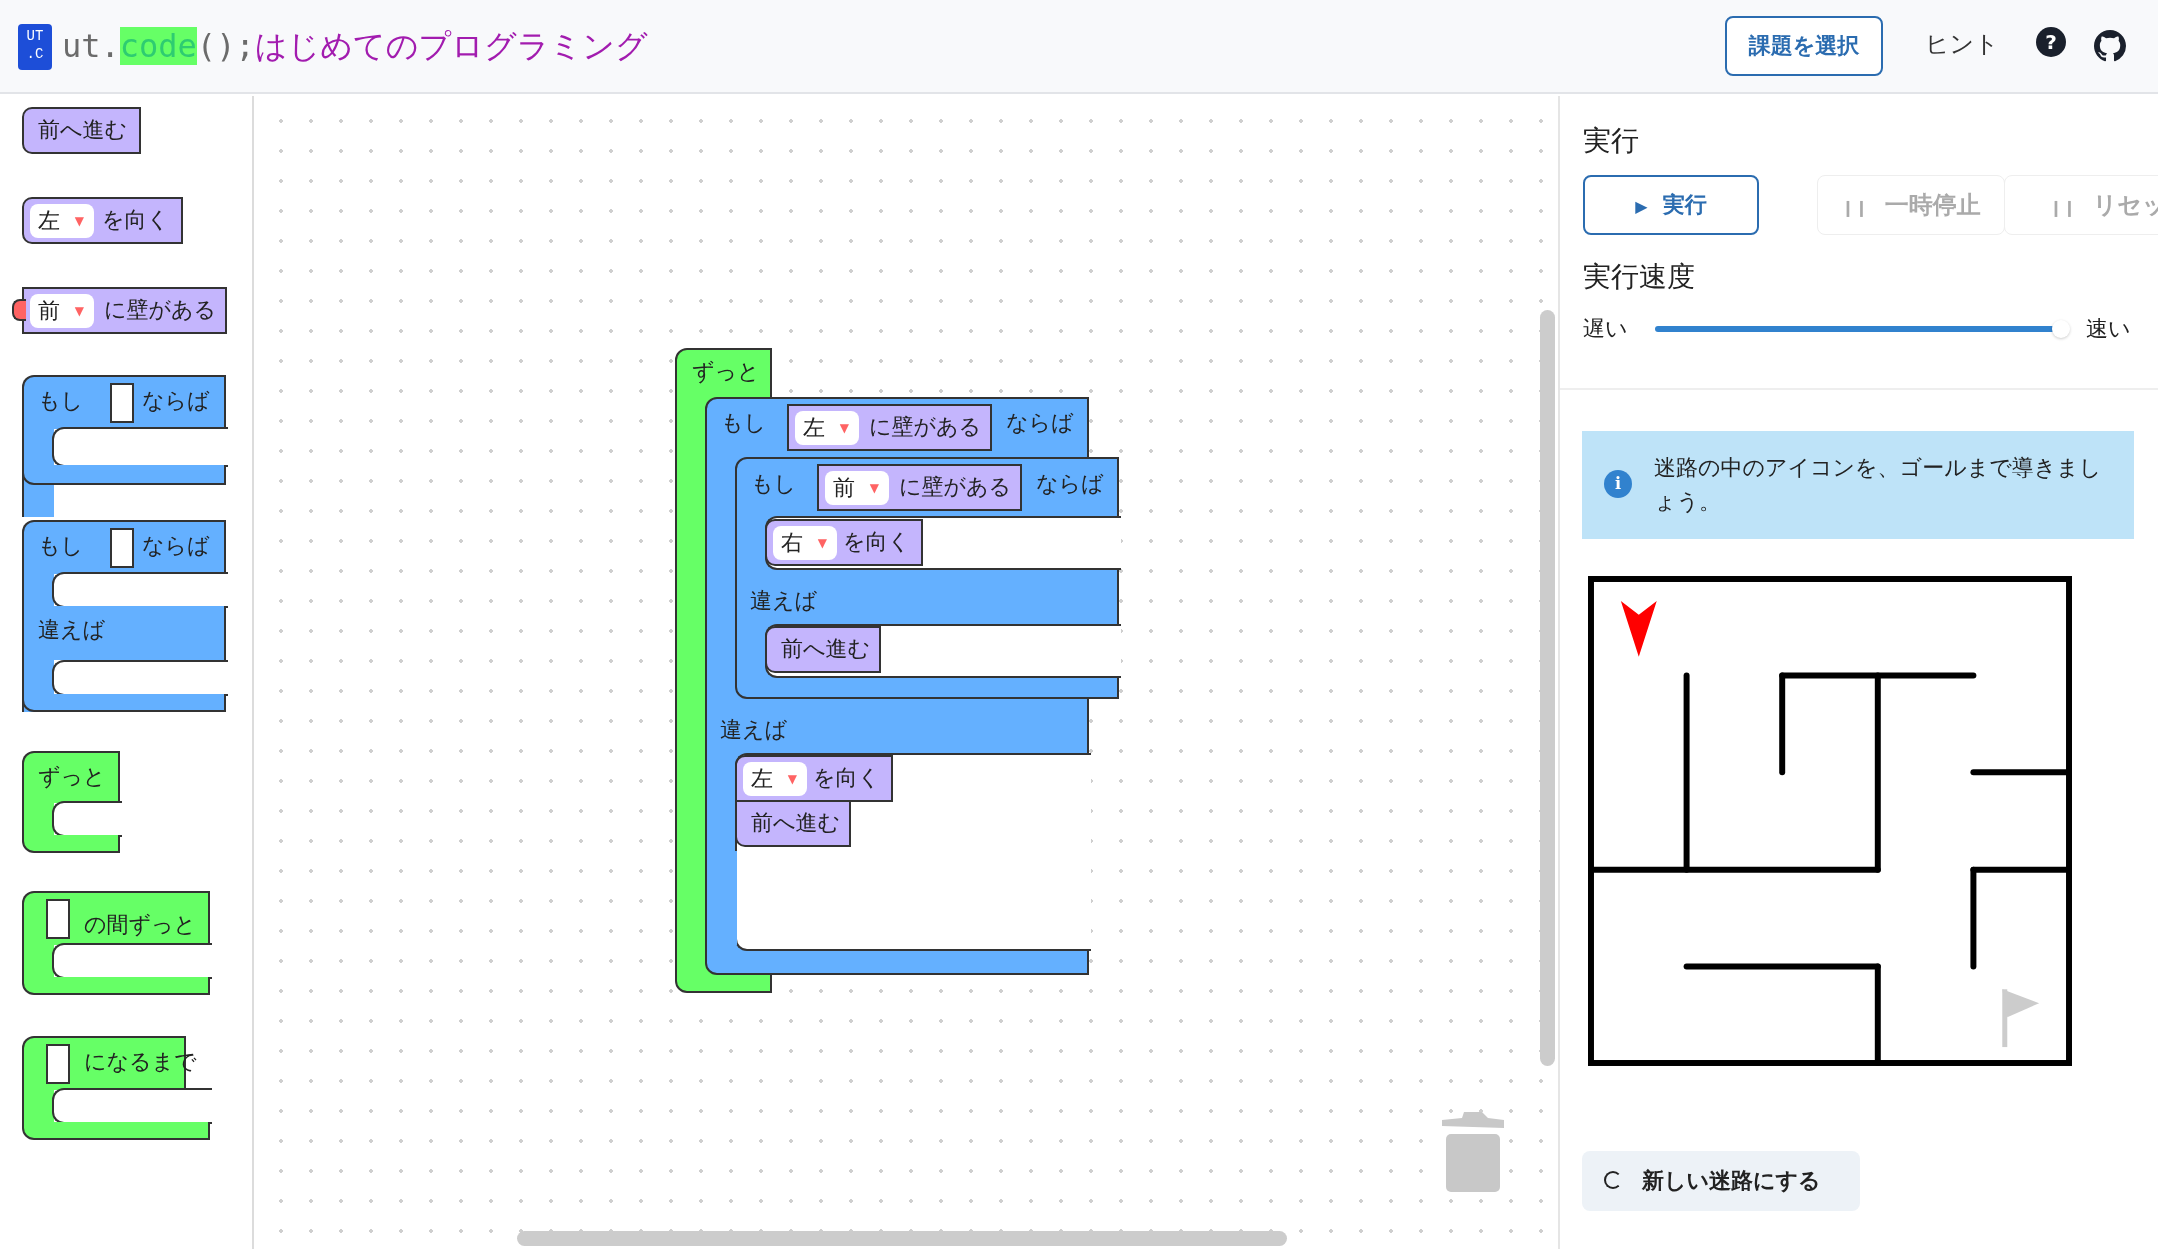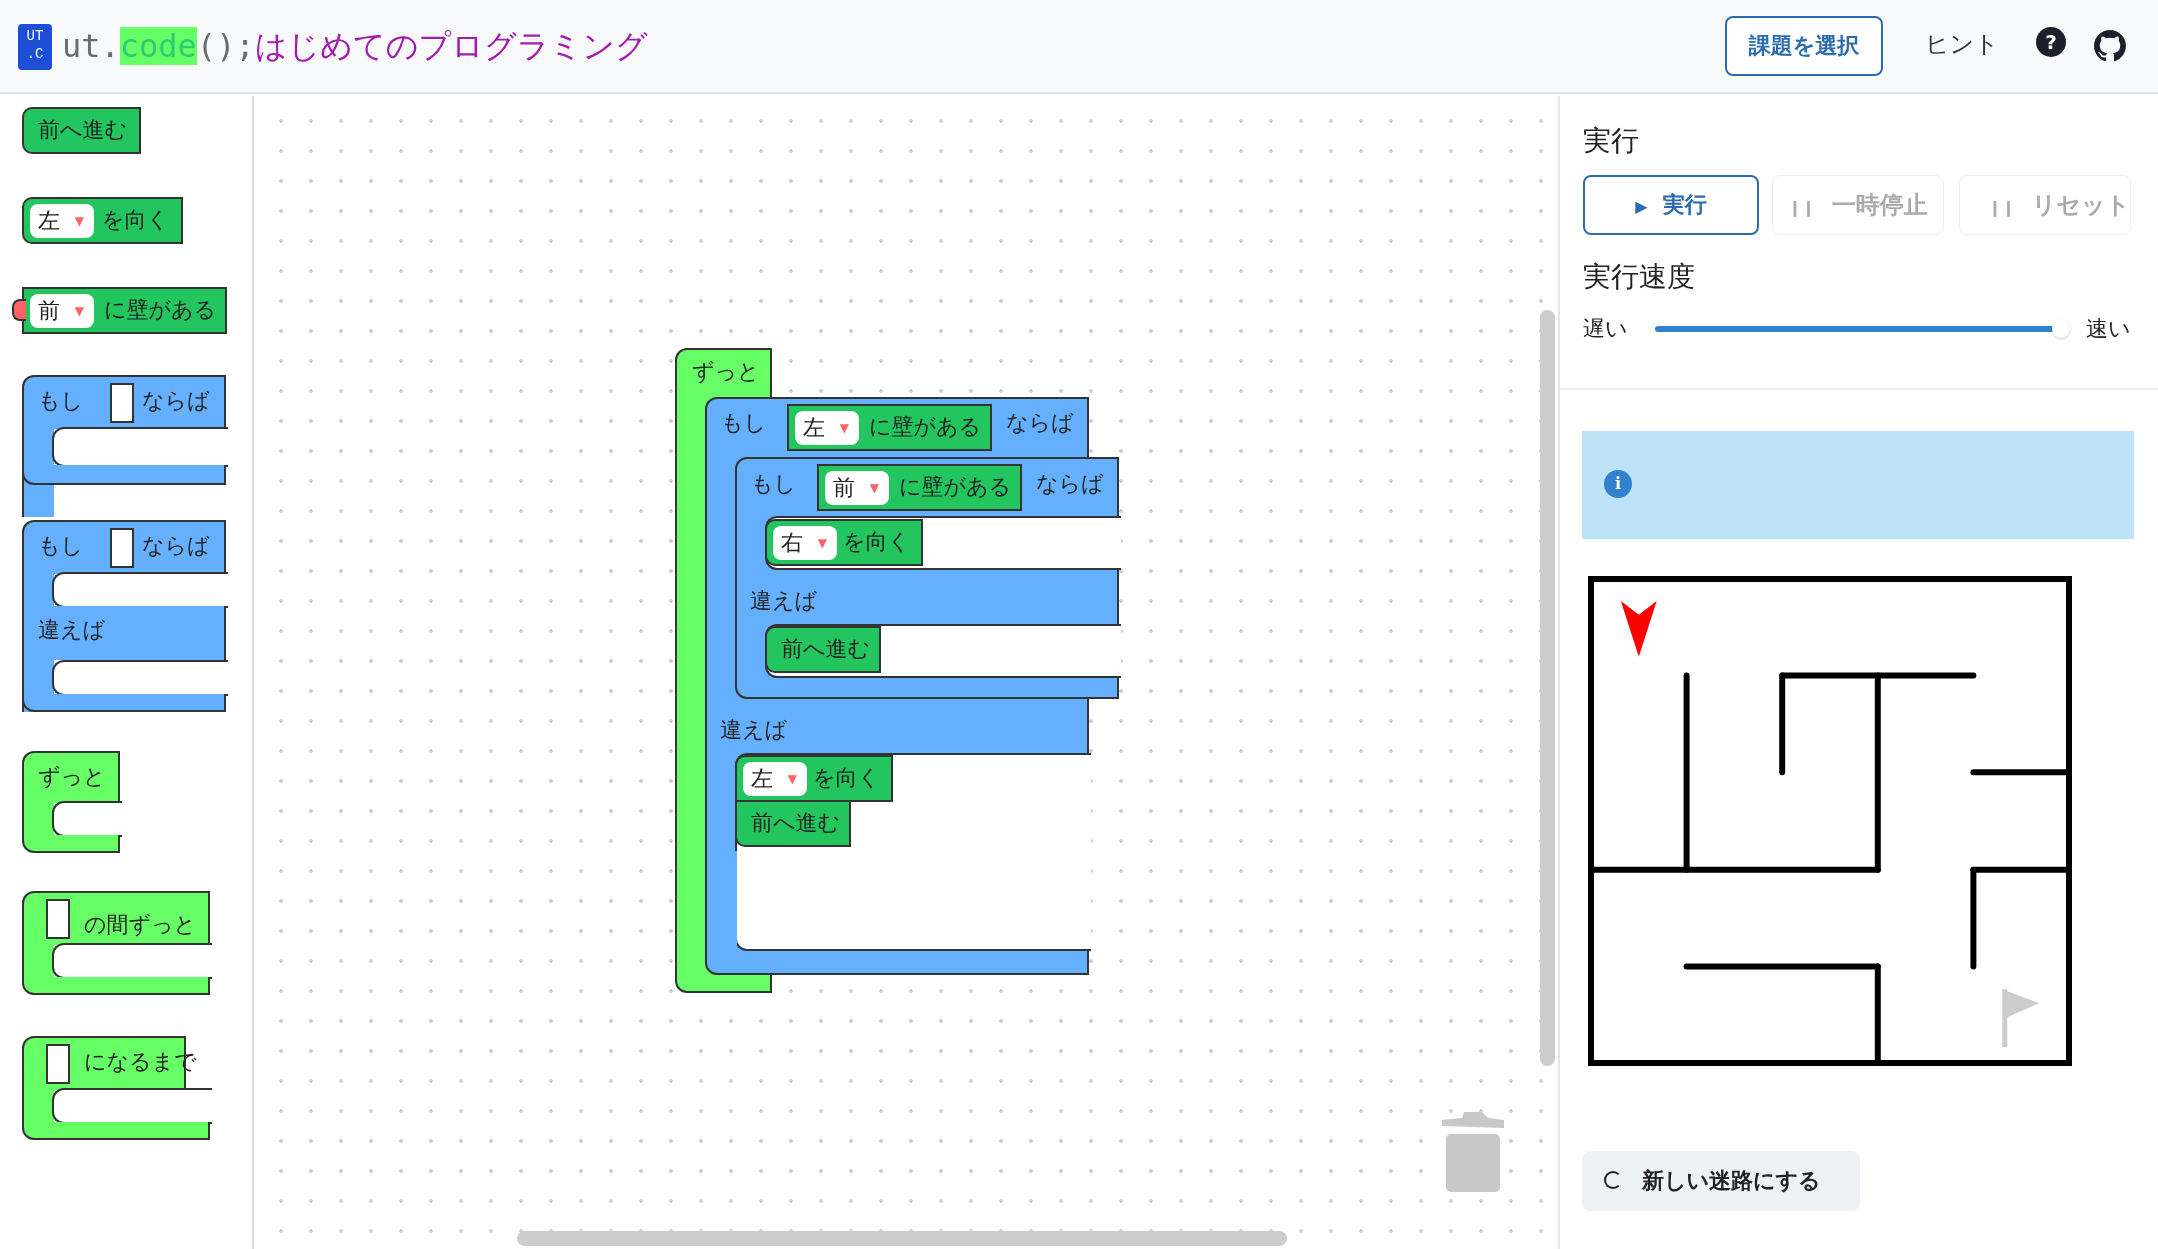--- a/index.html
+++ b/index.html
@@ -20,35 +20,35 @@
   .help-icon { position: absolute; left: 2036px; top: 27px; width: 30px; height: 30px; border-radius: 50%; background: #1a202c;
     color: #fff; font-weight: bold; font-size: 20px; line-height: 30px; text-align: center; }
   .gh-icon { position: absolute; left: 2094px; top: 30px; width: 32px; height: 32px; }
 
   .toolbox { position: absolute; left: 0; top: 96px; width: 254px; height: 1153px; background: #fff; border-right: 2px solid #dcdcdc; }
   .workspace { position: absolute; left: 256px; top: 96px; width: 1302px; height: 1153px; background-color: #fff;
     background-image: radial-gradient(circle, #cfcfcf 1.6px, transparent 1.8px); background-size: 30px 30px; background-position: 10px 10px; overflow: hidden; }
   .divider { position: absolute; left: 1558px; top: 96px; width: 2px; height: 1153px; background: #e5e5e5; }
 
   .blk { position: absolute; border: 2px solid #333; font-size: 22px; color: #222; white-space: nowrap; }
-  .red { background: #22c55e; }
+  .red { background: #c4b5fd; }
   .blue { background: #64b0ff; }
   .green { background: #66ff66; }
   .lbl { position: absolute; font-size: 22px; line-height: 28px; white-space: nowrap; }
   .dd { position: absolute; background: #fff; border-radius: 8px; height: 34px; font-size: 22px; line-height: 34px; padding-left: 8px; }
   .dd .arrow { position: absolute; right: 10px; top: 0; color: #ff6363; font-size: 12px; }
   .slot { position: absolute; background: #fff; border: 2px solid #333; }
   .hole { position: absolute; background: #fff; border-top: 2px solid #333; border-bottom: 2px solid #333; border-left: 2px solid #333; border-radius: 12px 0 0 12px; }
 
   .right { position: absolute; left: 1560px; top: 96px; width: 598px; height: 1153px; background: #fff; }
   .sec-title { position: absolute; font-size: 28px; color: #222; }
   .run-btn { position: absolute; left: 1583px; top: 175px; width: 176px; height: 60px; border: 2px solid #2b6cb0; border-radius: 8px;
     color: #2b6cb0; font-weight: bold; font-size: 22px; line-height: 56px; text-align: center; background: #fff; }
-  .dis-btn { position: absolute; top: 175px; width: 172px; height: 60px; border: 1px solid #eee; border-radius: 8px;
-    color: #aaa; font-weight: bold; font-size: 24px; line-height: 58px; text-align: center; background: #fff; }
+  .dis-btn { position: absolute; top: 175px; width: 188px; height: 60px; border: 1px solid #eee; border-radius: 8px;
+    color: #aaa; font-weight: bold; font-size: 24px; line-height: 58px; text-align: center; background: #fff; margin-left: 45px; }
   .slider-track { position: absolute; left: 1655px; top: 326px; width: 400px; height: 6px; border-radius: 3px; background: #3182ce; }
   .slider-thumb { position: absolute; left: 2052px; top: 320px; width: 18px; height: 18px; border-radius: 50%; background: #fff; box-shadow: 0 1px 3px rgba(0,0,0,0.2); }
   .info { position: absolute; left: 1582px; top: 431px; width: 552px; height: 108px; background: #bee3f8; }
   .info-icon { position: absolute; left: 22px; top: 39px; width: 28px; height: 28px; border-radius: 50%; background: #3182ce;
     color: #fff; font-weight: bold; font-size: 16px; line-height: 28px; text-align: center; font-family: "DejaVu Serif", serif; }
   .info-text { position: absolute; left: 72px; top: 20px; width: 460px; font-size: 22px; line-height: 34px; color: #222; }
   .new-maze { position: absolute; left: 1582px; top: 1151px; width: 278px; height: 60px; background: #edf2f7; border-radius: 8px;
     font-weight: bold; font-size: 22px; line-height: 60px; color: #222; padding-left: 60px; }
   .new-maze .ic { position: absolute; left: 22px; top: 20px; width: 18px; height: 18px; border: 2px solid #222; border-radius: 50%; border-right-color: transparent; }
   .hscroll { position: absolute; left: 517px; top: 1231px; width: 770px; height: 15px; border-radius: 8px; background: #ccc; }
@@ -227,20 +227,21 @@
 </div>
 <div class="sec-title" style="left:1583px;top:258px;">実行速度</div>
 <div style="position:absolute;left:1583px;top:314px;font-size:22px;">遅い</div>
 <div class="slider-track"></div>
 <div class="slider-thumb"></div>
 <div style="position:absolute;left:2086px;top:314px;font-size:22px;">速い</div>
 <div style="position:absolute;left:1560px;top:388px;width:598px;height:2px;background:#eee;"></div>
 
 <div class="info">
   <div class="info-icon">i</div>
+  <div class="info-text">迷路の中のアイコンを、ゴールまで導きましょう。</div>
 </div>
 
 <svg style="position:absolute;left:1588px;top:575px;" width="484" height="492" viewBox="-3 -3 486 492">
   <g stroke="#000" stroke-width="6" stroke-linecap="round" fill="none">
     <rect x="0" y="0" width="480" height="486"></rect>
 
     <line x1="96" y1="97" x2="96" y2="292"></line>
     <line x1="0" y1="292" x2="288" y2="292"></line>
     <line x1="288" y1="97" x2="288" y2="292"></line>
     <line x1="192" y1="97" x2="384" y2="97"></line>

